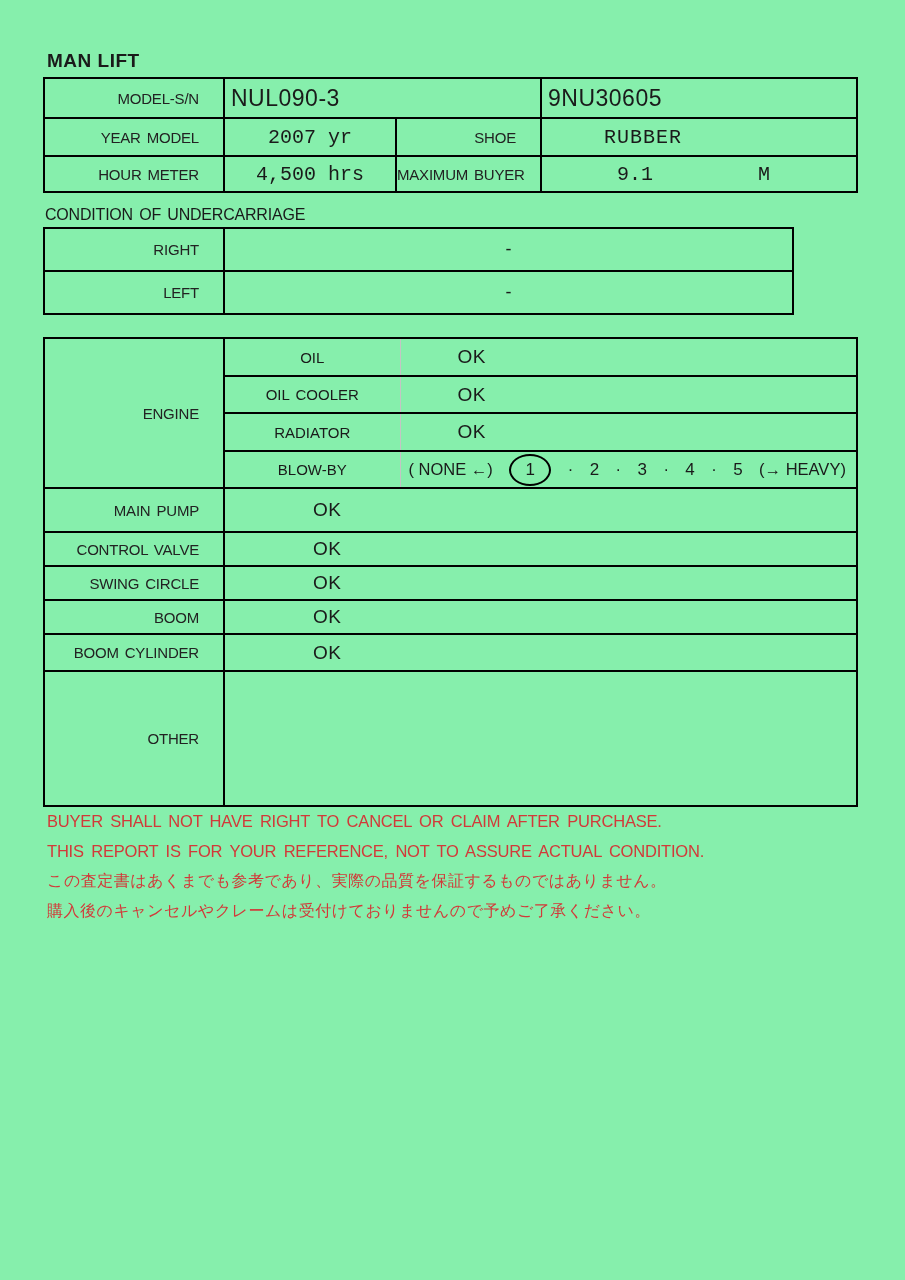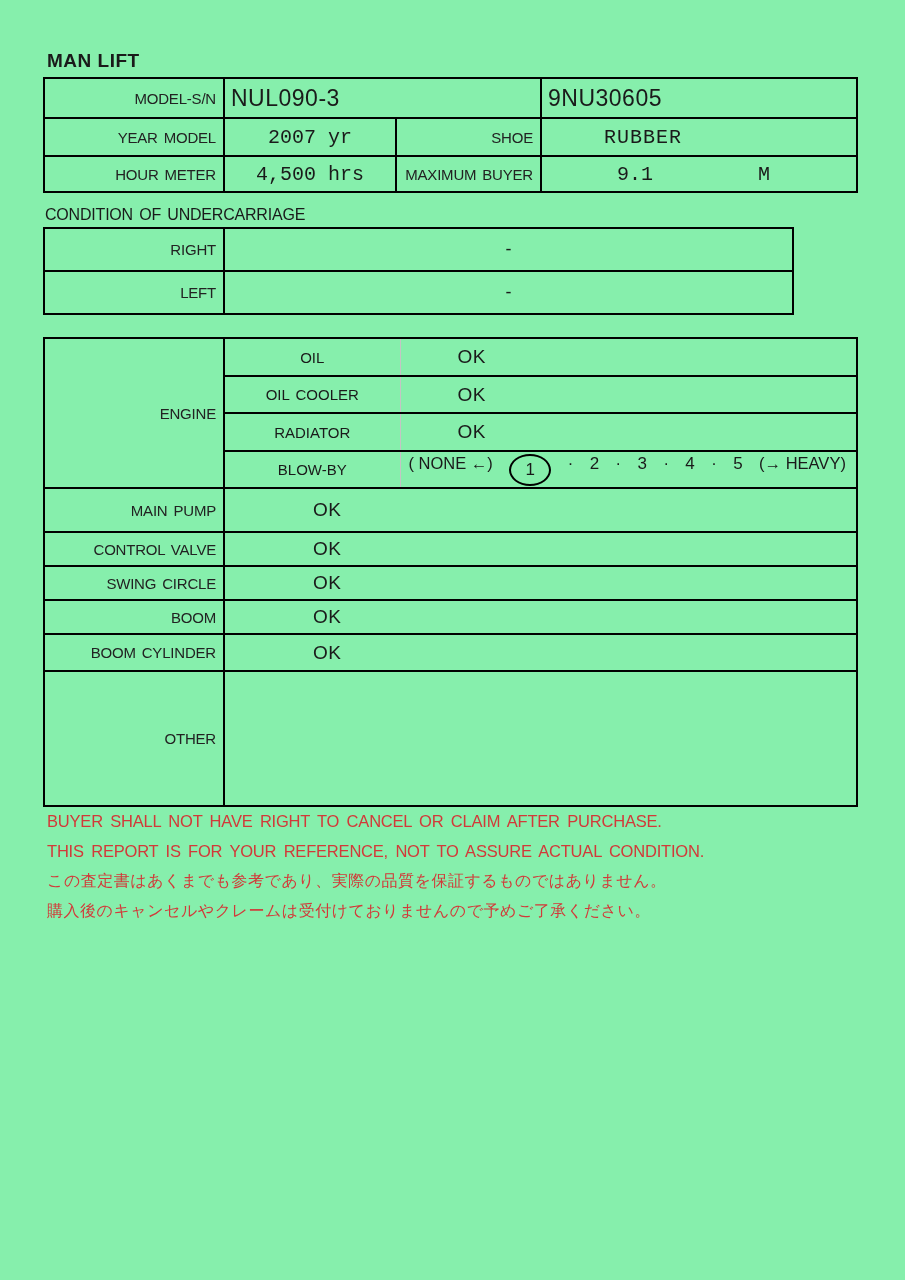--- a/index.html
+++ b/index.html
@@ -9,21 +9,21 @@
     color:#1a1a1a;
     width:905px; height:1280px;
   }
   .page { position:relative; width:905px; height:1280px; background:#86efac; overflow:hidden; }
 
   #title { position:absolute; left:47px; top:50px; font-size:19px; font-weight:700; letter-spacing:0.5px; }
 
   table { border-collapse:collapse; table-layout:fixed; }
   td { border:2px solid #000; vertical-align:middle; padding:0; overflow:hidden; white-space:nowrap; }
 
-  .lbl { text-align:right; padding-right:7px; font-size:15px; color:#222; word-spacing:2px; letter-spacing:-0.2px; }
+  .lbl { text-align:right; padding-right:24px; font-size:15px; color:#222; word-spacing:2px; letter-spacing:-0.2px; }
 
   
   #spec-table { position:absolute; left:43px; top:77px; width:815px; }
   #spec-table .big { font-size:23px; padding-left:6px; letter-spacing:0.5px; }
   #spec-table .mid { font-size:20px;font-family:Liberation Mono, monospace; }
   #spec-table .center { text-align:center; }
   .rubber { padding-left:62px; letter-spacing:1px; }
   .height-cell span.hval { display:inline-block; margin-left:75px; }
   .height-cell span.hunit { display:inline-block; margin-left:105px; }
 
@@ -32,21 +32,21 @@
   #uc-table { position:absolute; left:43px; top:227px; width:751px; }
   #uc-table .dash { text-align:center; font-size:18px; }
 
   
   #main-table { position:absolute; left:43px; top:337px; width:815px; }
   .sub { text-align:center; font-size:15px; word-spacing:2px; border-right:1px solid #c4c4c4; }
   .val { font-size:19px; letter-spacing:0.5px; }
   .engval { padding-left:57px; border-left:1px solid #c4c4c4; }
   .mainval { padding-left:88px; }
   .blowby-cell { border-left:1px solid #c4c4c4; }
-  .blowby { display:flex; align-items:flex-start; justify-content:space-between; padding:0 10px 0 8px; font-size:16.5px; }
+  .blowby { display:flex; align-items:center; justify-content:space-between; padding:0 10px 0 8px; font-size:16.5px; }
   .blowby .num { font-size:17px; }
   .circle {
     display:inline-flex; align-items:center; justify-content:center;
     width:42px; height:32px; border:2px solid #000; border-radius:50%;
   }
   .circle .num { font-size:17px; }
   .other-cell { }
 
   
   #disclaimer { position:absolute; left:47px; top:806px; line-height:30px; }

